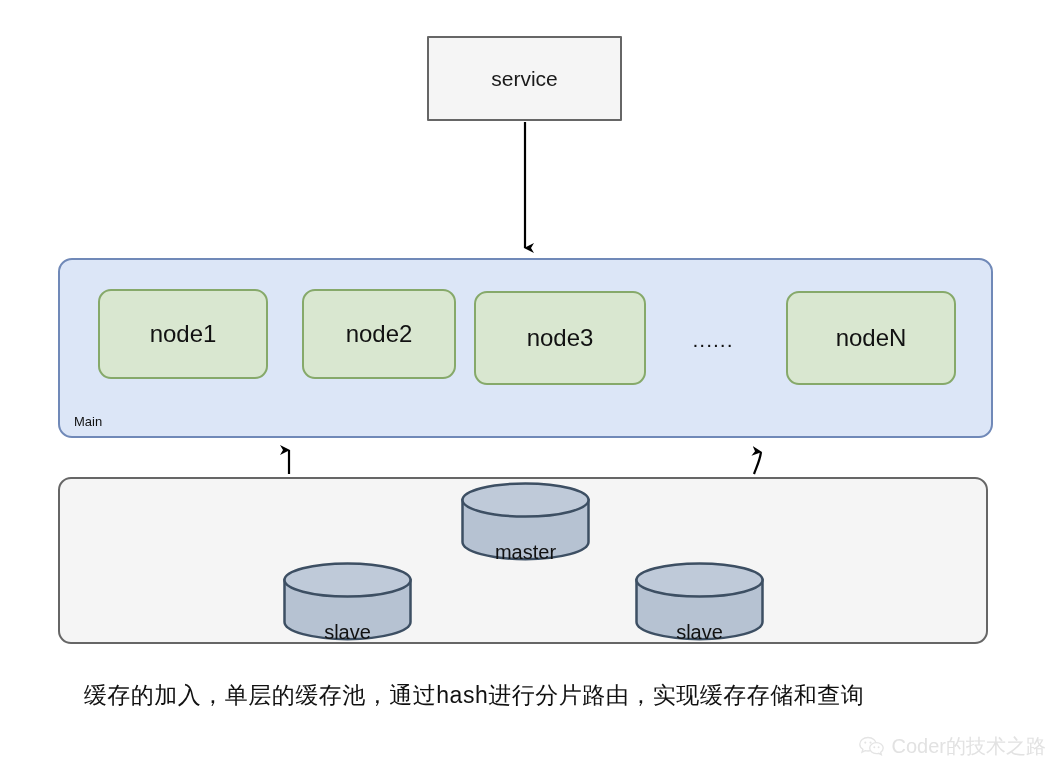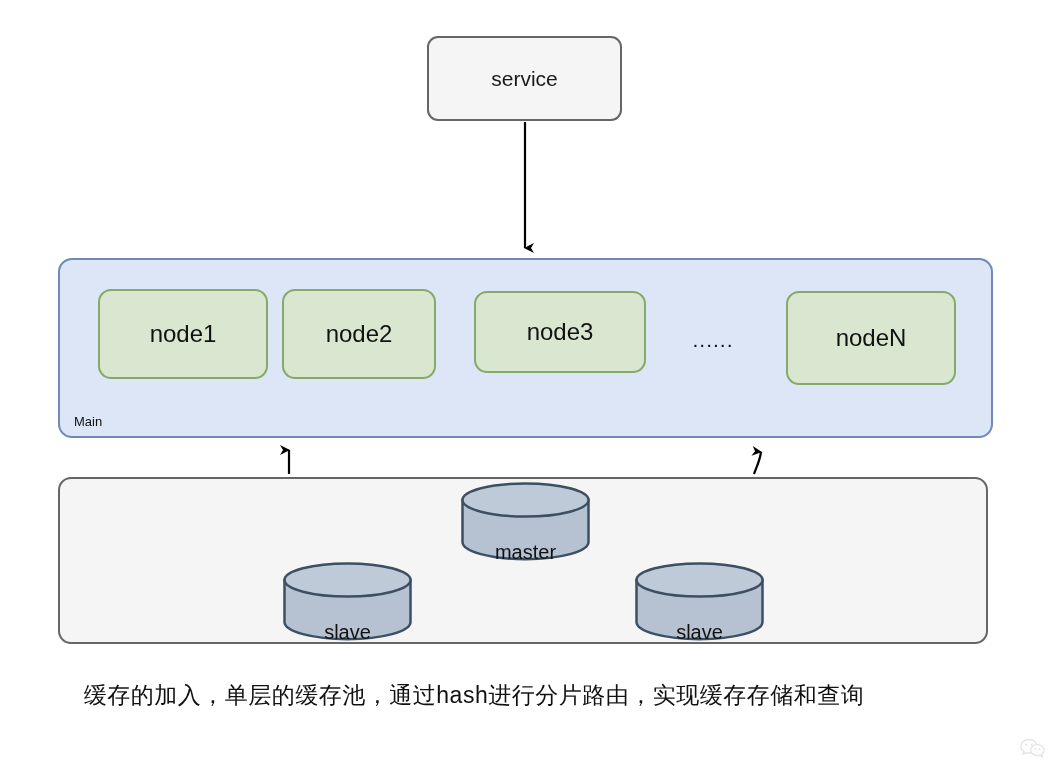--- a/index.html
+++ b/index.html
@@ -19,21 +19,21 @@
 
   
   .service-box {
     position: absolute;
     left: 427px;
     top: 36px;
     width: 195px;
     height: 85px;
     background: #f5f5f5;
     border: 2px solid #666666;
-    border-radius: 11px;
+    border-radius: 1px;
     display: flex;
     align-items: center;
     justify-content: center;
     font-size: 21px;
     color: #1a1a1a;
   }
 
   
   .main-pool {
     position: absolute;
@@ -61,22 +61,22 @@
     background: #d9e7d0;
     border: 2px solid #86a96a;
     border-radius: 13px;
     display: flex;
     align-items: center;
     justify-content: center;
     font-size: 24px;
     color: #121212;
   }
   .node-1 { left: 98px;  top: 289px; width: 170px; height: 90px; }
-  .node-2 { left: 282px; top: 289px; width: 154px; height: 90px; }
-  .node-3 { left: 474px; top: 291px; width: 172px; height: 82px; }
+  .node-2 { left: 302px; top: 289px; width: 154px; height: 90px; }
+  .node-3 { left: 474px; top: 291px; width: 172px; height: 94px; }
   .node-n { left: 786px; top: 291px; width: 170px; height: 94px; text-align: center; }
 
   .ellipsis {
     position: absolute;
     left: 682px;
     top: 328px;
     width: 62px;
     font-size: 21px;
     letter-spacing: 1px;
     color: #121212;
@@ -228,15 +228,16 @@
                  C7.1,14.8 8,15 9,15 C13.7,15 17.2,11.9 17.2,8.2 C17.2,4.6 13.7,1.5 9,1.5 Z" fill="none" stroke="#e4e4e4" stroke-width="1.3"></path>
         <circle cx="6.3" cy="6.6" r="1.05" fill="#e4e4e4"></circle>
         <circle cx="11.5" cy="6.6" r="1.05" fill="#e4e4e4"></circle>
         <path d="M17.3,6.6 C13.6,6.6 10.7,9.1 10.7,12.1 C10.7,15.1 13.6,17.6 17.3,17.6
                  C18.1,17.6 18.9,17.5 19.6,17.3 L22.4,18.7 L21.7,16.3 C23.3,15.3 24.2,13.8
                  24.2,12.1 C24.2,9.1 21.3,6.6 17.3,6.6 Z" fill="#ffffff" stroke="#e4e4e4" stroke-width="1.3"></path>
         <circle cx="15.3" cy="11.2" r="0.95" fill="#e4e4e4"></circle>
         <circle cx="19.6" cy="11.2" r="0.95" fill="#e4e4e4"></circle>
       </svg>
     </span>
+    <span>Coder的技术之路</span>
   </div>
 
 </div>
 
 </body></html>

